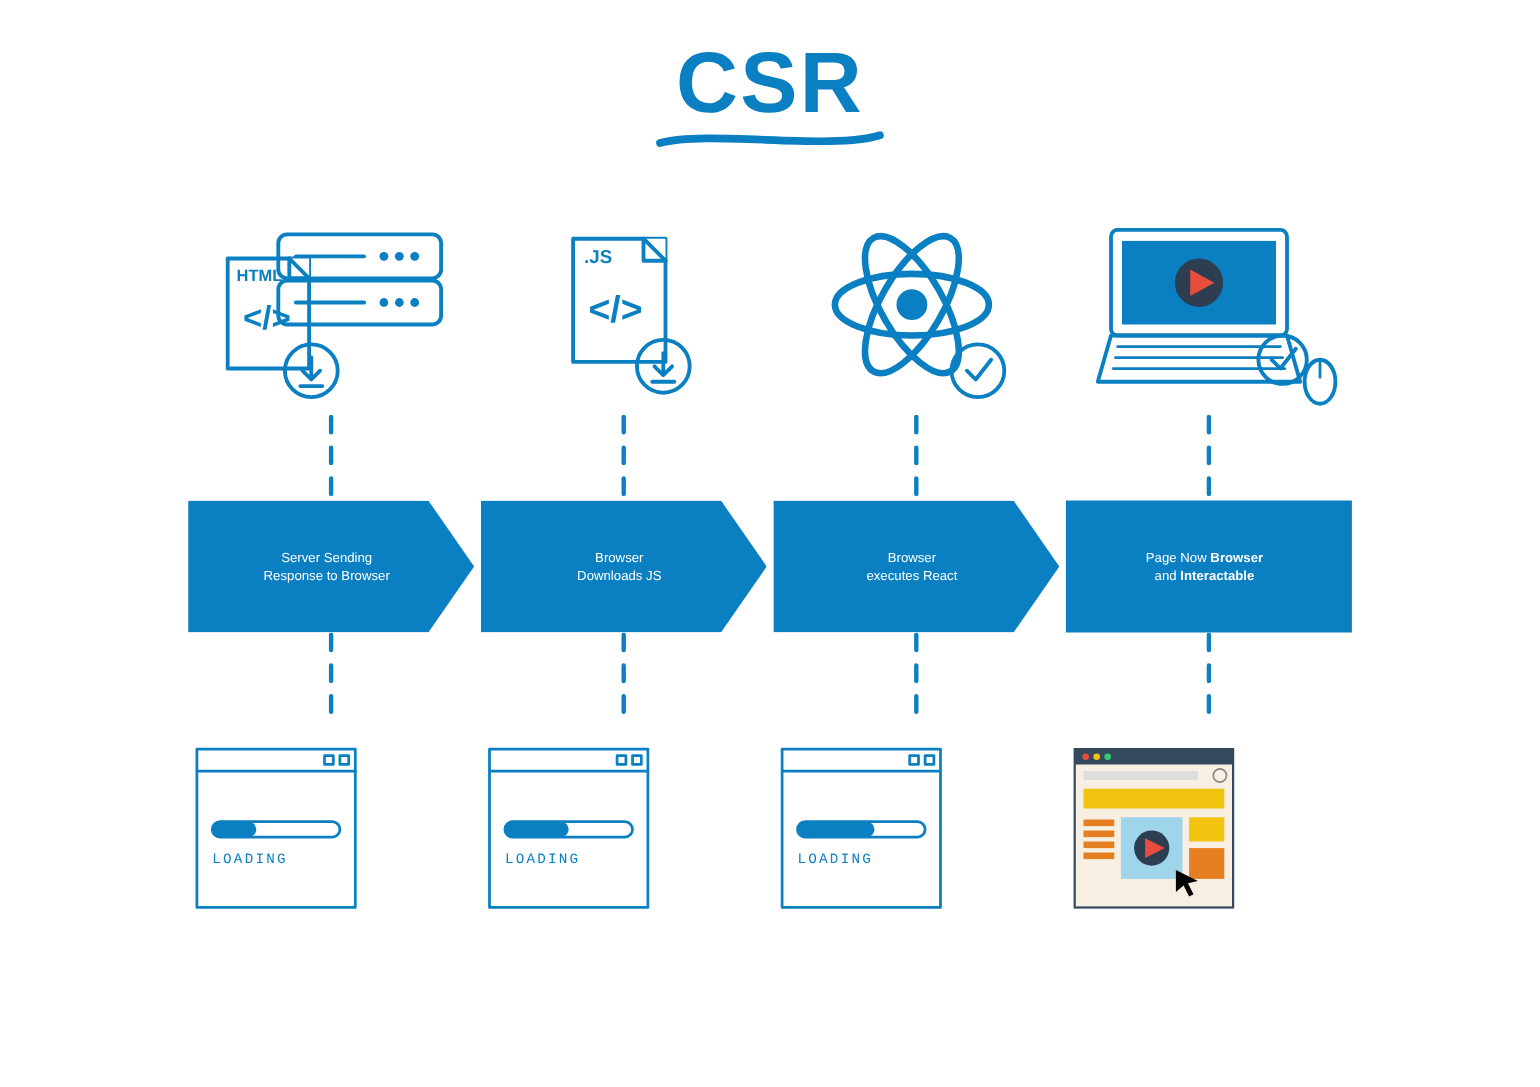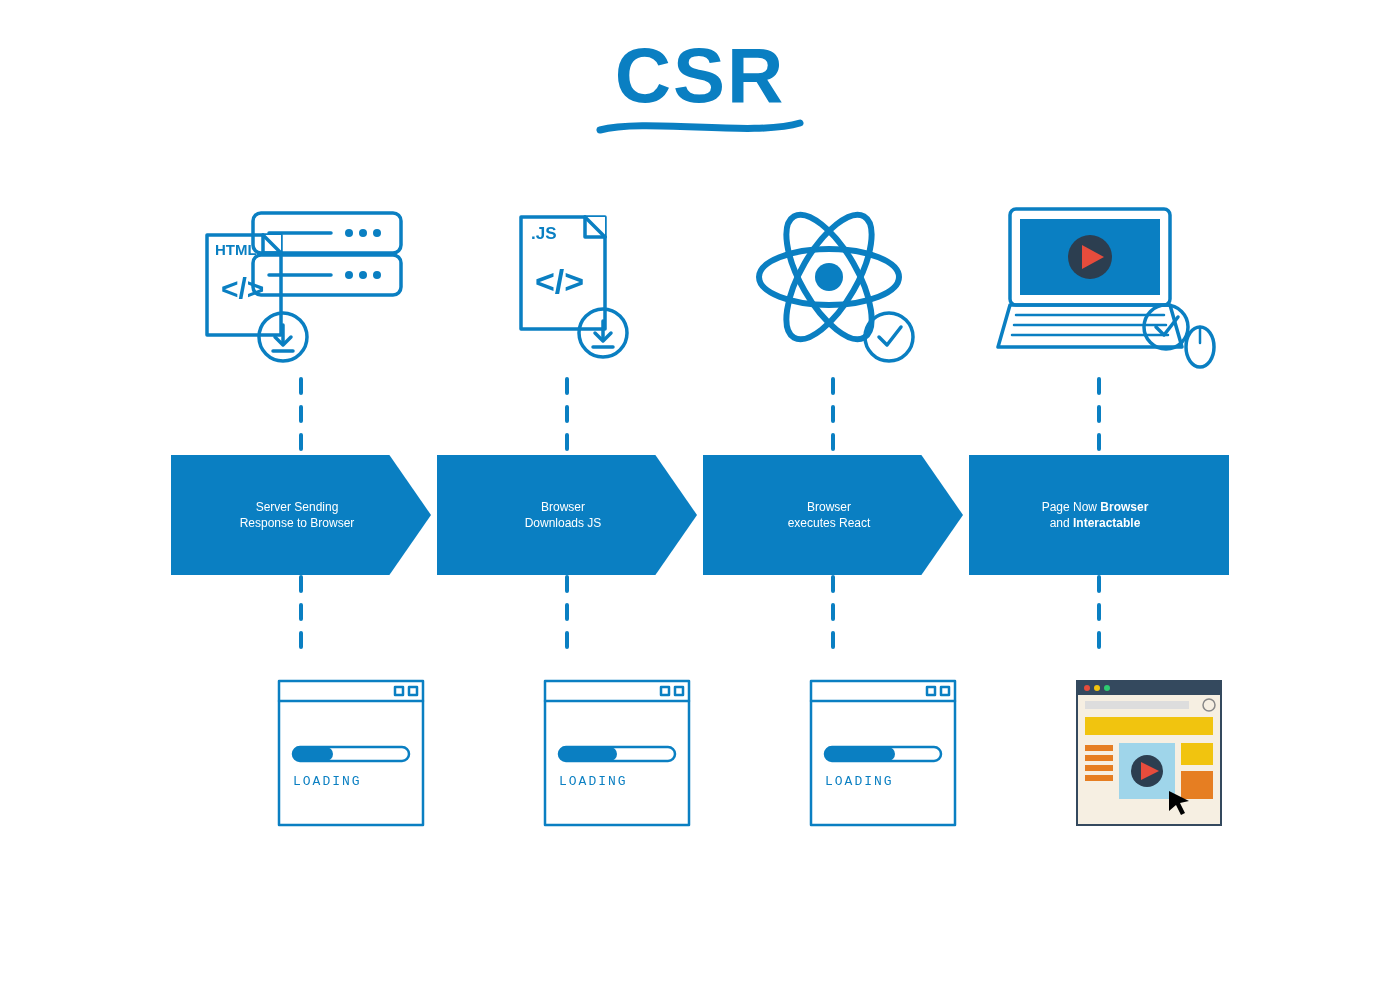--- a/index.html
+++ b/index.html
@@ -64,21 +64,21 @@
     clip-path: polygon(0 0, 84% 0, 100% 50%, 84% 100%, 0 100%);
   }
   .arrow-box.last {
     
   }
   .arrow-box b { font-weight:700; }
   .result-area {
     height:200px;
     display:flex;
     align-items:center;
-    justify-content:flex-end;
+    justify-content:flex-start;
   }
   
   .sketch { stroke:#0a7fc2; fill:none; stroke-width:3.5; stroke-linecap:round; stroke-linejoin:round; }
   .sketch-thin { stroke:#0a7fc2; fill:none; stroke-width:2.5; stroke-linecap:round; stroke-linejoin:round; }
   .fill-blue { fill:#0a7fc2; }
   .loading-text { font-family: "Courier New", monospace; font-size:13px; fill:#0a7fc2; letter-spacing:2px; }
 </style>
 </head>
 <body>
 

